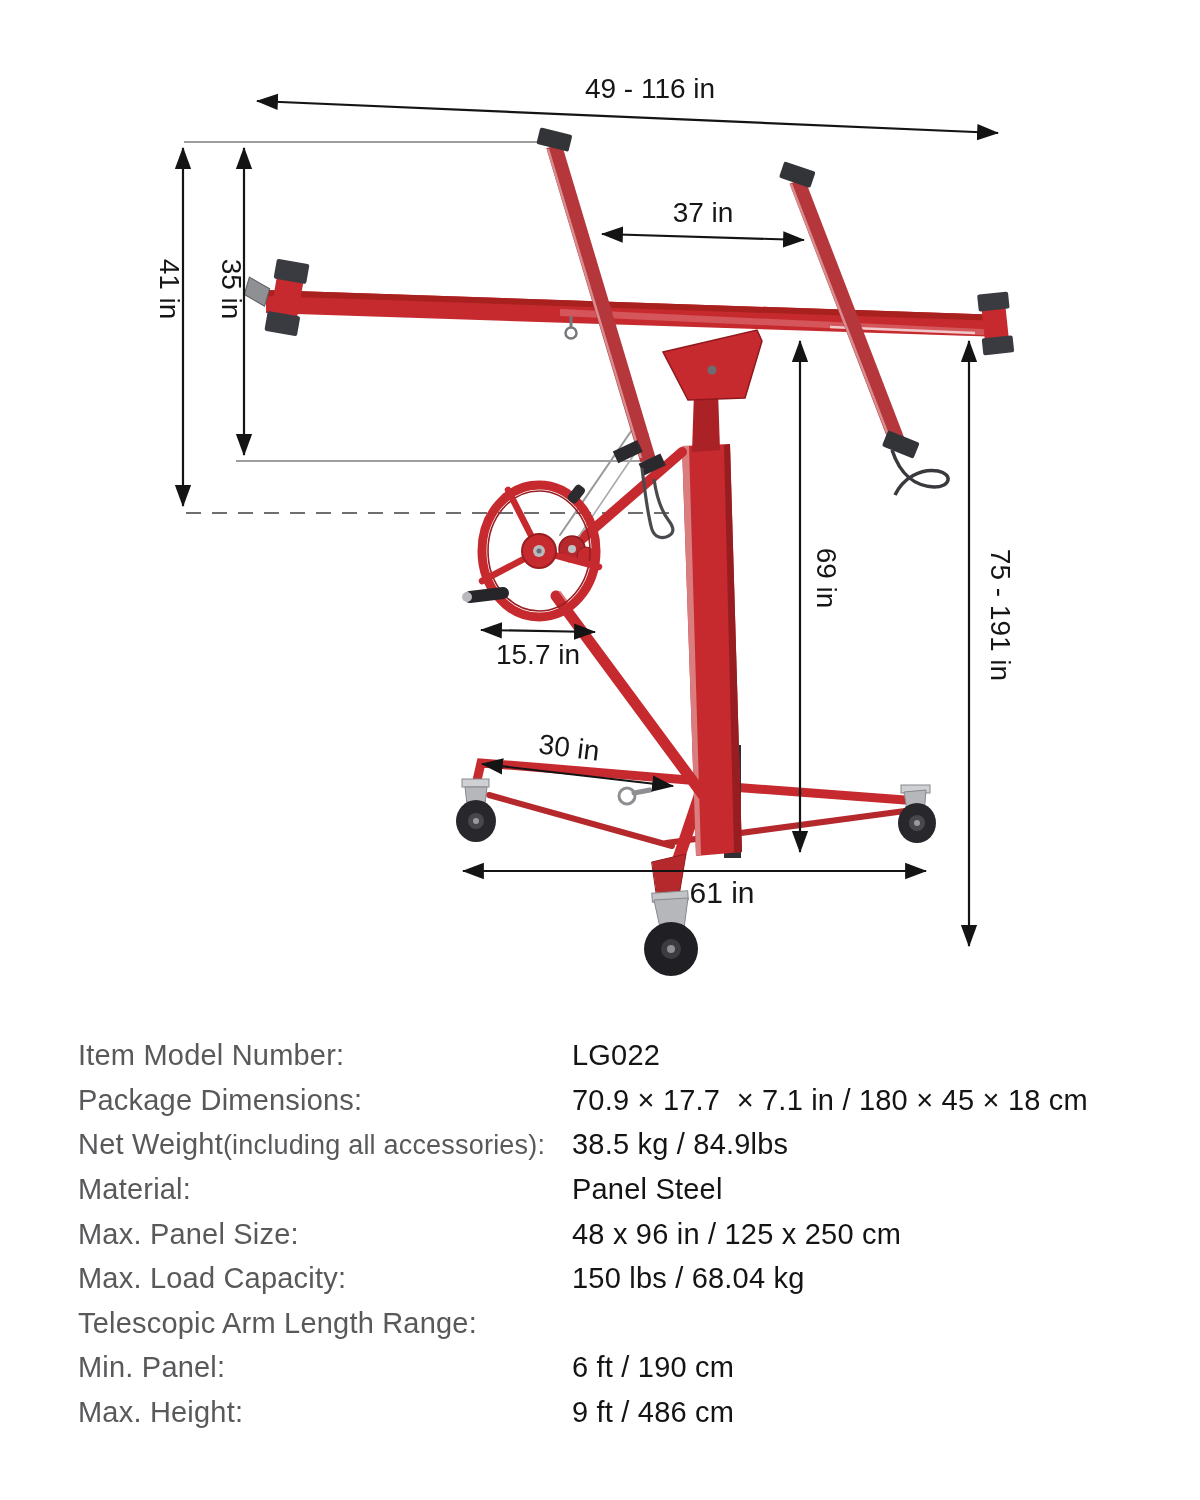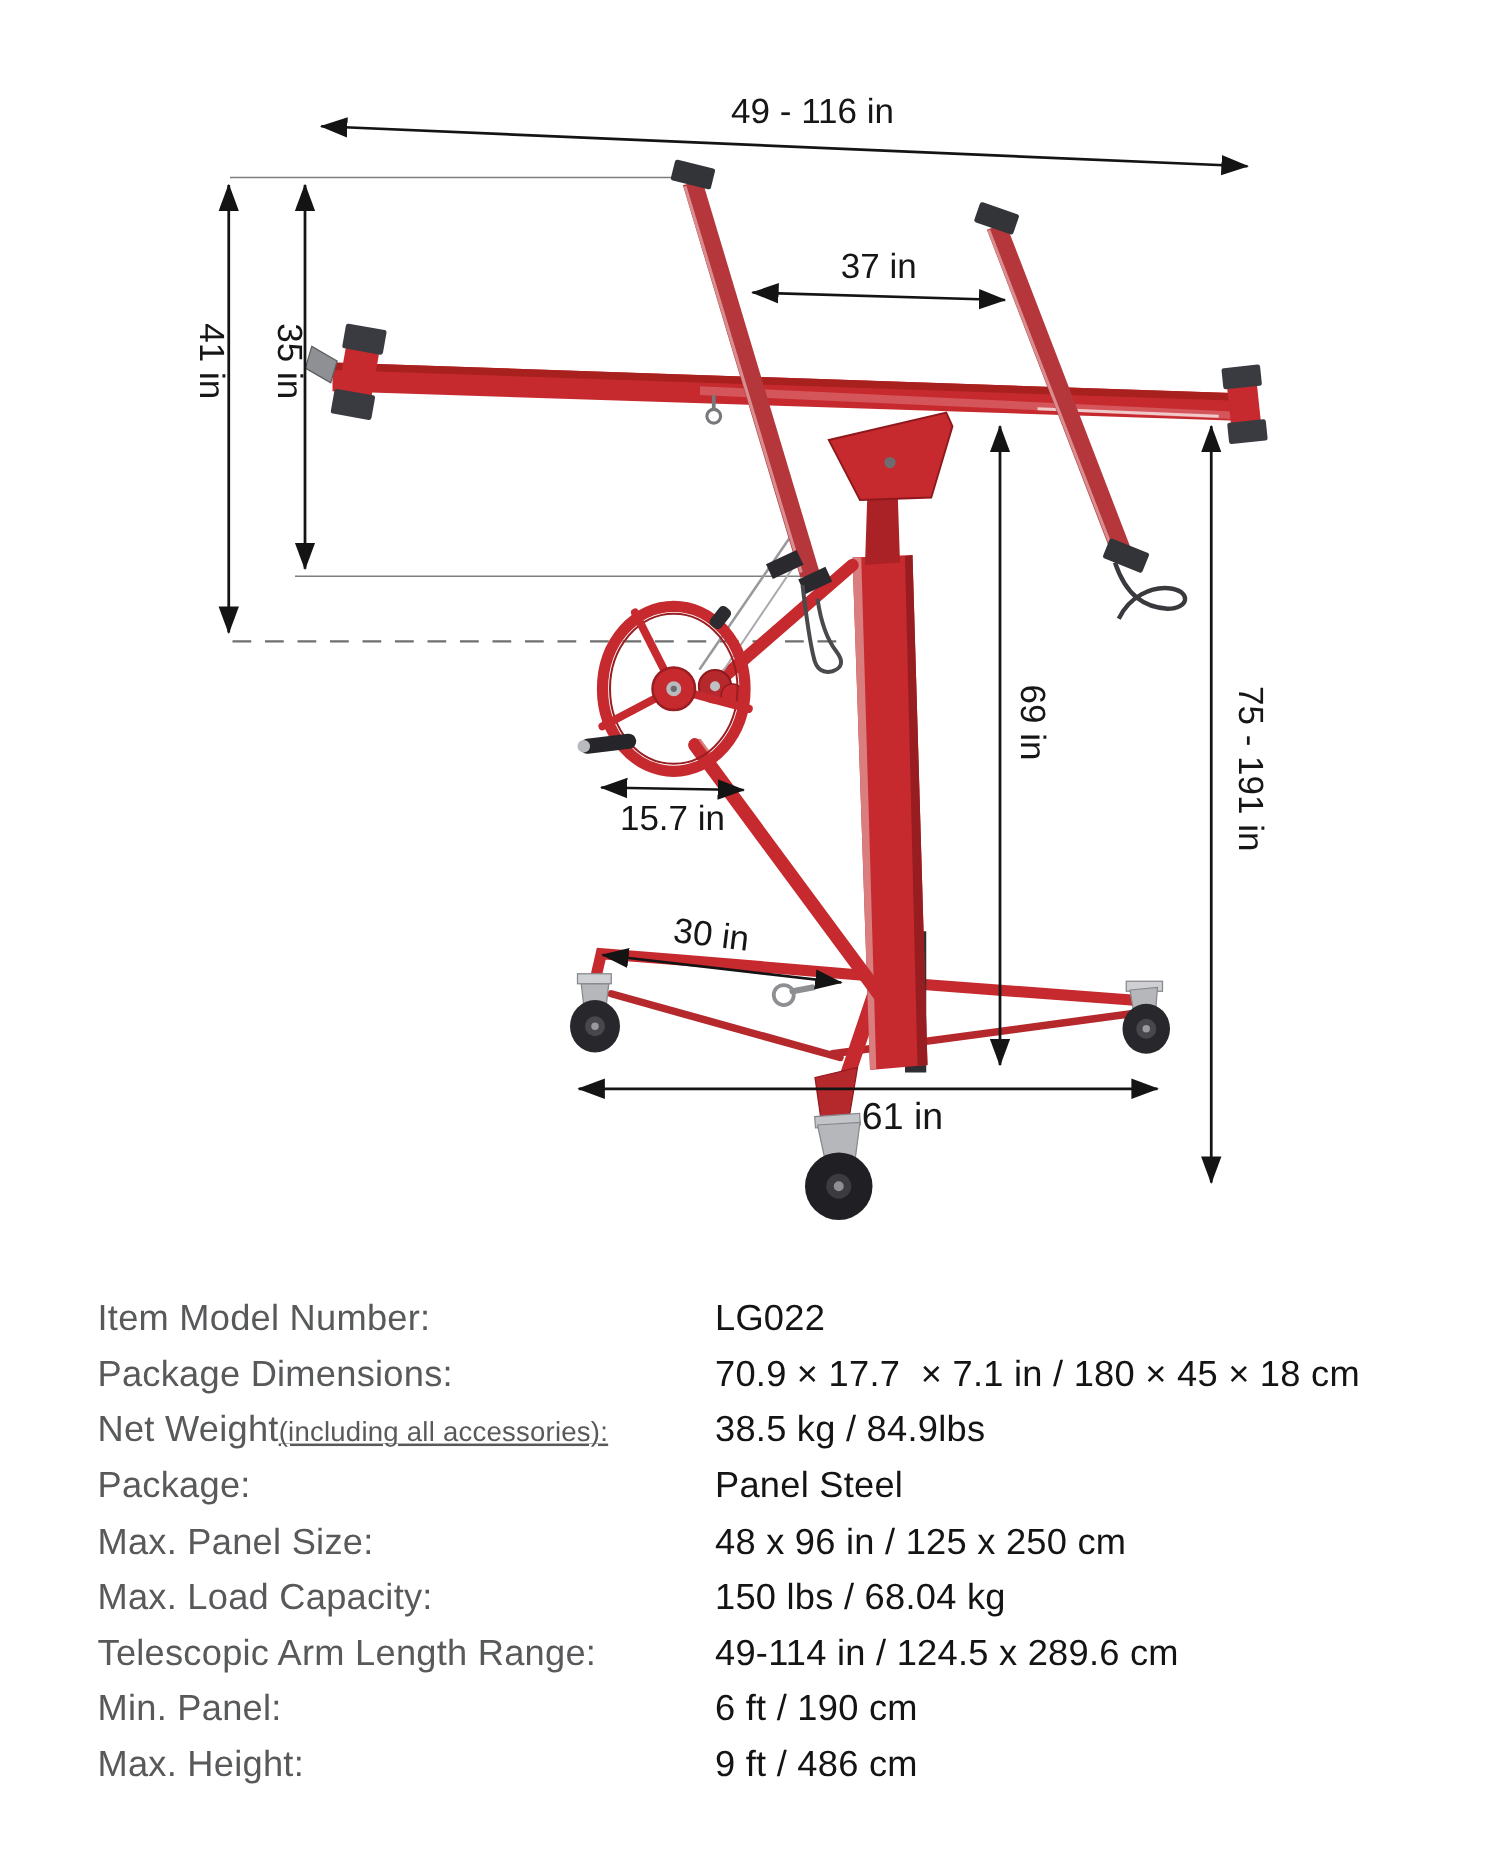--- a/index.html
+++ b/index.html
@@ -6,21 +6,21 @@
   body{width:1200px;height:1500px;position:relative;font-family:"Liberation Sans",sans-serif;overflow:hidden;}
   .stage{position:absolute;left:0;top:0;width:1200px;height:1500px;border-radius:22px;}
   #diagram{position:absolute;left:0;top:0;}
   .dim-text{font-family:"Liberation Sans",sans-serif;font-size:28px;fill:#161616;}
   .dim-text-lg{font-size:30px;}
   
   .specs{position:absolute;left:0;top:1034px;width:1107px;}
   .spec-row{position:relative;height:44.6px;}
   .spec-label{position:absolute;left:78px;top:50%;transform:translateY(-52%);
       color:#58595b;font-size:29px;letter-spacing:.2px;white-space:nowrap;}
-  .spec-note{font-size:22px;text-decoration:underline;}
+  .spec-note{font-size:27px;}
   .spec-value{position:absolute;left:572px;top:50%;transform:translateY(-52%);
       color:#141414;font-size:29px;font-weight:normal;white-space:pre;letter-spacing:.2px;}
 </style>
 </head>
 <body>
 
 <div class="stage">
 
 <svg id="diagram" width="1200" height="1010" viewBox="0 0 1200 1010">
   <defs>
@@ -182,34 +182,33 @@
   </div>
   <div class="spec-row">
     <div class="spec-label"><span>Package Dimensions:</span><span class="spec-note"></span></div>
     <div class="spec-value">70.9 × 17.7  × 7.1 in / 180 × 45 × 18 cm</div>
   </div>
   <div class="spec-row">
     <div class="spec-label"><span>Net Weight</span><span class="spec-note">(including all accessories):</span></div>
     <div class="spec-value">38.5 kg / 84.9lbs</div>
   </div>
   <div class="spec-row">
-    <div class="spec-label"><span>Package:</span><span class="spec-note"></span></div>
+    <div class="spec-label"><span>Material:</span><span class="spec-note"></span></div>
     <div class="spec-value">Panel Steel</div>
   </div>
   <div class="spec-row">
     <div class="spec-label"><span>Max. Panel Size:</span><span class="spec-note"></span></div>
     <div class="spec-value">48 x 96 in / 125 x 250 cm</div>
   </div>
   <div class="spec-row">
     <div class="spec-label"><span>Max. Load Capacity:</span><span class="spec-note"></span></div>
     <div class="spec-value">150 lbs / 68.04 kg</div>
   </div>
   <div class="spec-row">
     <div class="spec-label"><span>Telescopic Arm Length Range:</span><span class="spec-note"></span></div>
-    <div class="spec-value">49-114 in / 124.5 x 289.6 cm</div>
   </div>
   <div class="spec-row">
     <div class="spec-label"><span>Min. Panel:</span><span class="spec-note"></span></div>
     <div class="spec-value">6 ft / 190 cm</div>
   </div>
   <div class="spec-row">
     <div class="spec-label"><span>Max. Height:</span><span class="spec-note"></span></div>
     <div class="spec-value">9 ft / 486 cm</div>
   </div>
 </div>

